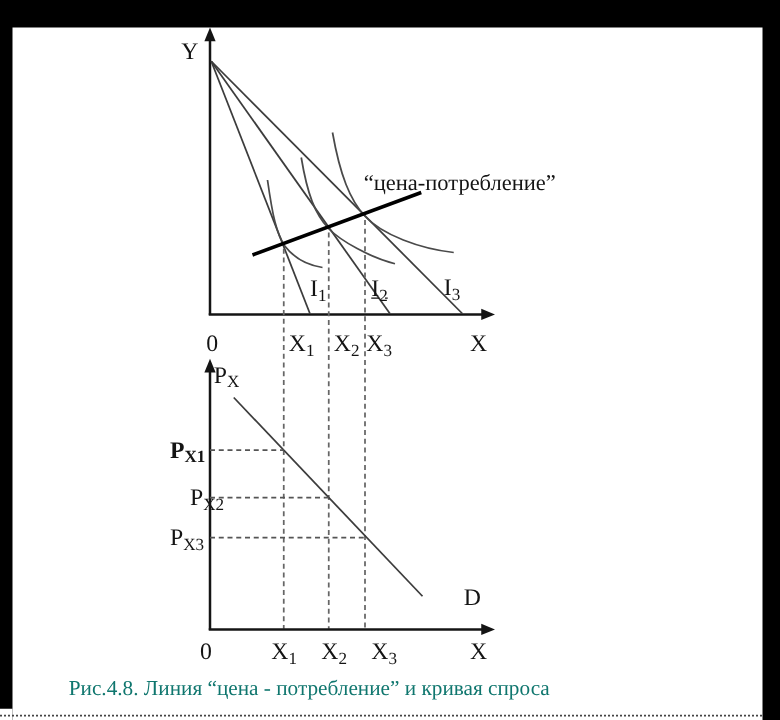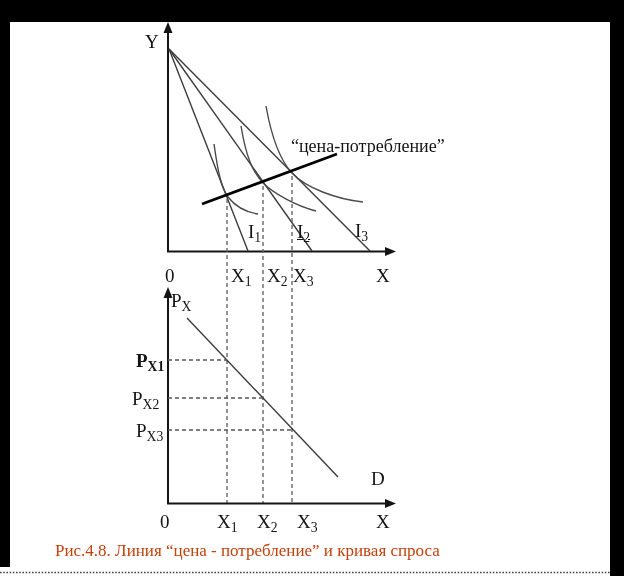--- a/index.html
+++ b/index.html
@@ -8,21 +8,21 @@
     font-family:"Liberation Serif", serif;color:#111;overflow:hidden;
   }
   .sheet{position:absolute;left:10px;top:22px;width:600px;height:554px;background:#fff;}
   .corner-patch{position:absolute;left:0;top:567px;width:10px;height:9px;background:#fff;}
   svg.diagram{position:absolute;left:0;top:0;}
   .lbl{
     position:absolute;font-size:19px;line-height:1;white-space:nowrap;color:#141414;
   }
   .lbl sub{font-size:0.72em;line-height:0;vertical-align:-0.28em;}
   .pc-label{font-size:18px;}
-  .caption{position:absolute;left:55px;top:541px;font-size:17px;color:#c2410c;white-space:nowrap;}
+  .caption{position:absolute;left:55px;top:541px;font-size:17px;color:#0f766e;white-space:nowrap;}
 </style>
 </head>
 <body>
 
 <div class="page">
   <div class="sheet"></div>
   <div class="corner-patch"></div>
 
   <svg class="diagram" width="624" height="576" viewBox="0 0 624 576">
 
@@ -68,21 +68,21 @@
 
   <div class="lbl" style="left:165px;top:266px;">0</div>
   <div class="lbl" style="left:231px;top:266px;"><span>X</span><sub>1</sub></div>
   <div class="lbl" style="left:267px;top:266px;"><span>X</span><sub>2</sub></div>
   <div class="lbl" style="left:293px;top:266px;"><span>X</span><sub>3</sub></div>
   <div class="lbl" style="left:376px;top:266px;">X</div>
 
   <div class="lbl" style="left:141px;top:291px;margin-left:30px;"><span>P</span><sub>X</sub></div>
 
   <div class="lbl" style="left:136px;top:351px;font-weight:bold;"><span>P</span><sub>X1</sub></div>
-  <div class="lbl" style="left:132px;top:389px;"><span>P</span><sub>X2</sub></div>
+  <div class="lbl" style="left:152px;top:389px;"><span>P</span><sub>X2</sub></div>
   <div class="lbl" style="left:136px;top:421px;"><span>P</span><sub>X3</sub></div>
 
   <div class="lbl" style="left:371px;top:469px;">D</div>
 
   <div class="lbl" style="left:160px;top:512px;">0</div>
   <div class="lbl" style="left:217px;top:512px;"><span>X</span><sub>1</sub></div>
   <div class="lbl" style="left:257px;top:512px;"><span>X</span><sub>2</sub></div>
   <div class="lbl" style="left:297px;top:512px;"><span>X</span><sub>3</sub></div>
   <div class="lbl" style="left:376px;top:512px;">X</div>
 

